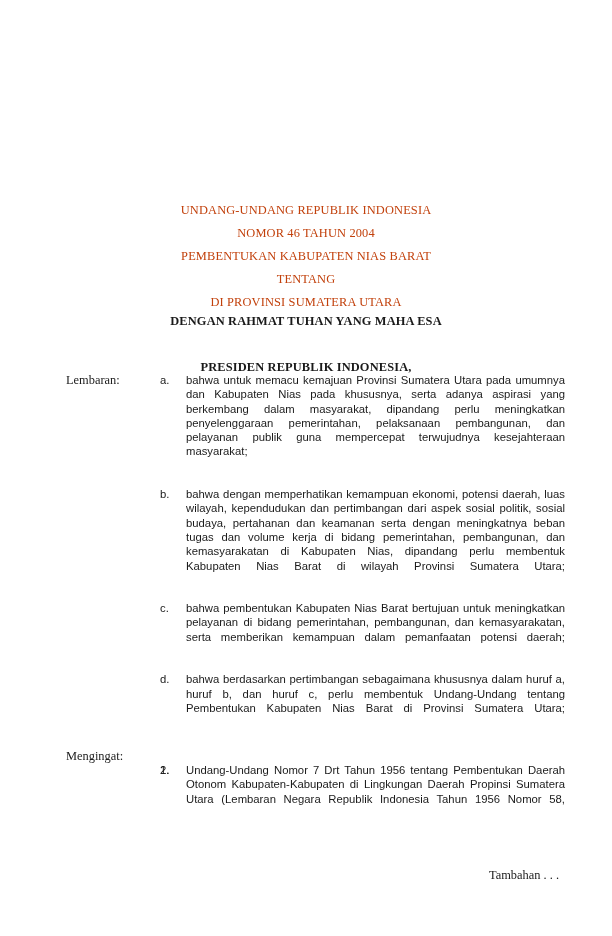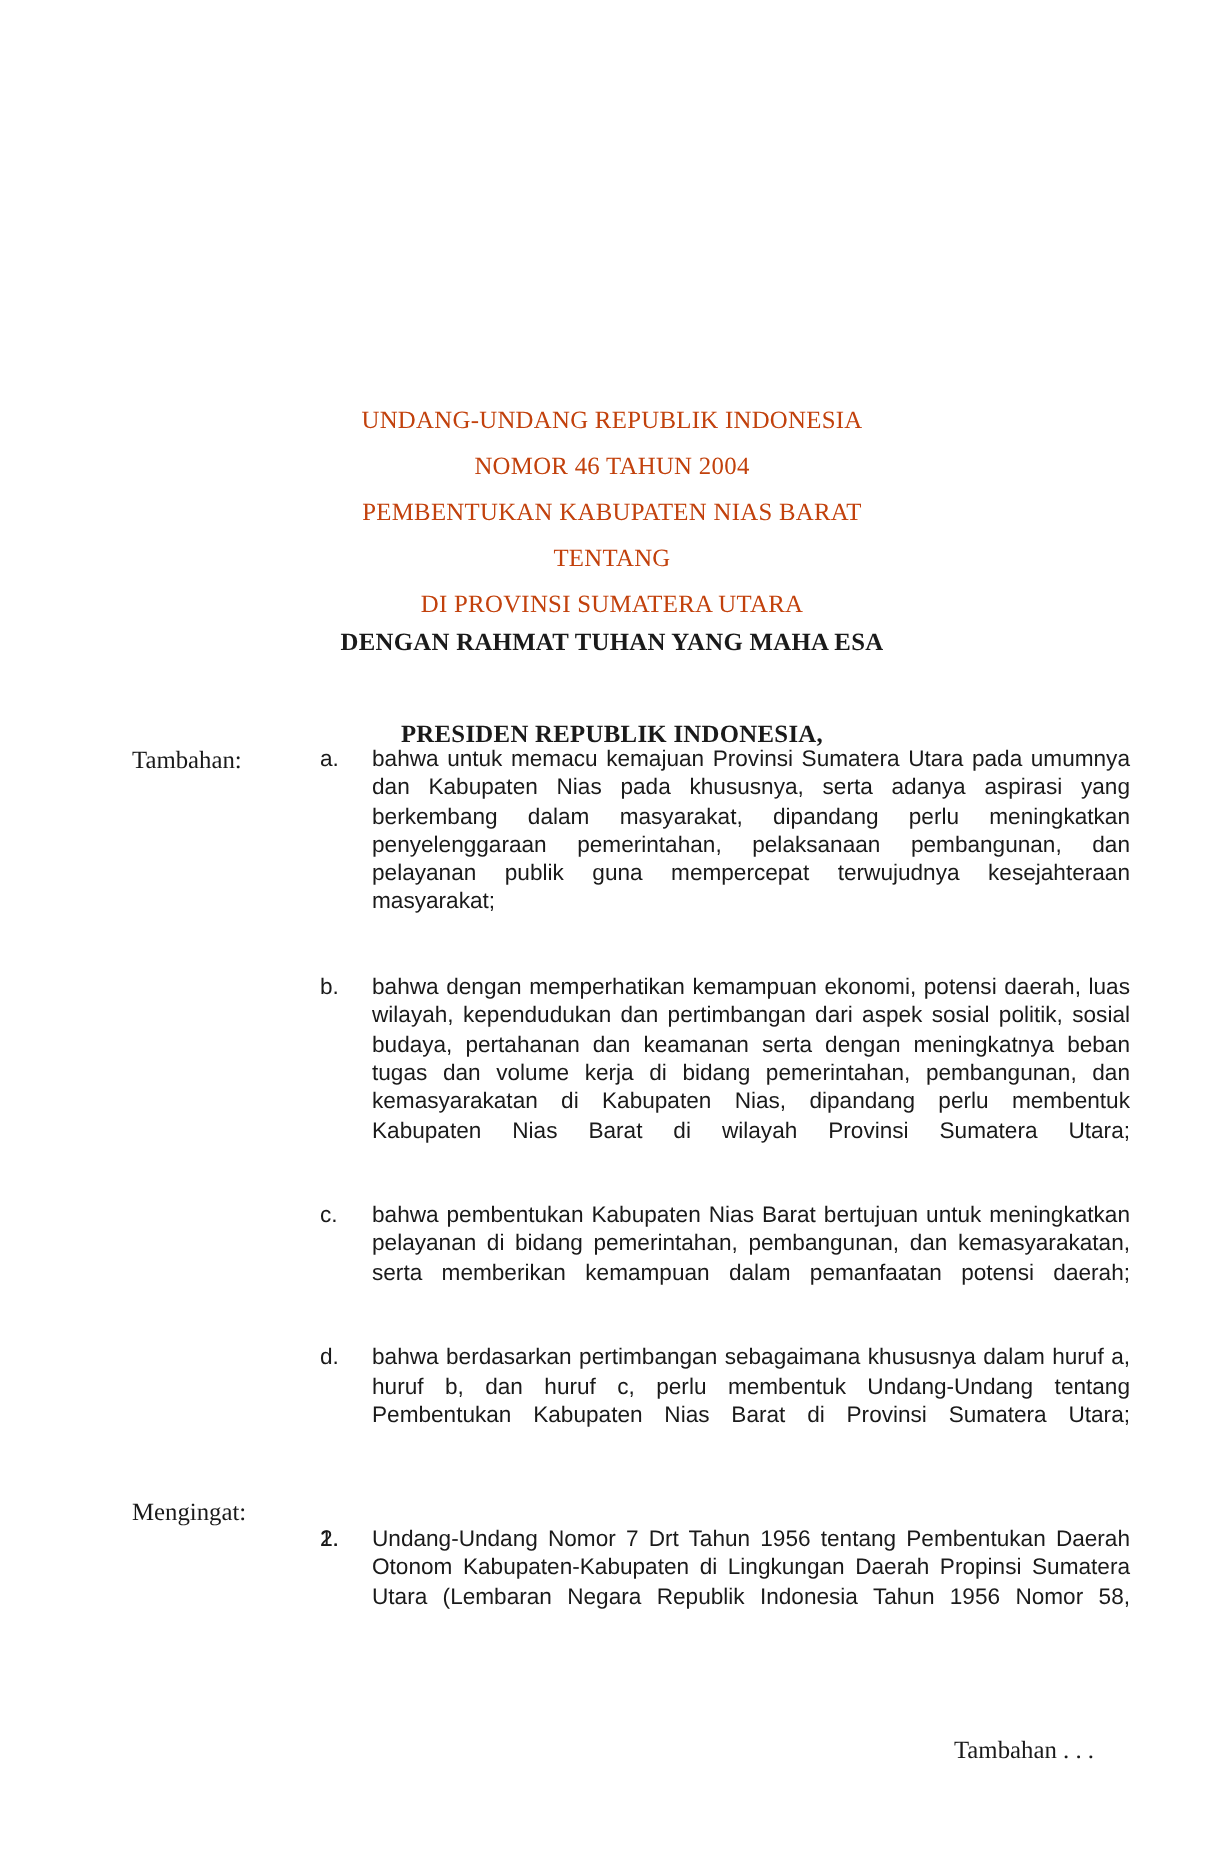--- a/index.html
+++ b/index.html
@@ -131,20 +131,21 @@
   .continuation {
     position: absolute;
     top: 868px;
     left: 0;
     width: 547px;
     text-align: right;
     font-family: "Liberation Serif", "DejaVu Serif", serif;
     font-size: 12.4px;
     line-height: 14.3px;
     color: #1a1a1a;
+    padding-left: 12px;
   }
 </style>
 </head>
 <body>
 
 <div class="page">
 
   <div class="title-block">
     <div class="title-line">UNDANG-UNDANG REPUBLIK INDONESIA</div>
     <div class="title-line">NOMOR 46 TAHUN 2004</div>
@@ -152,21 +153,21 @@
     <div class="title-line">TENTANG</div>
     <div class="title-line">DI PROVINSI SUMATERA UTARA</div>
   </div>
 
   <div class="subtitle-block">
     <div class="subtitle-line">DENGAN RAHMAT TUHAN YANG MAHA ESA</div>
     <div class="subtitle-line gap">PRESIDEN REPUBLIK INDONESIA,</div>
   </div>
 
   <div class="clause-section" id="section-menimbang">
-    <div class="section-label">Tambahan:</div>
+    <div class="section-label">Lembaran:</div>
     <ol class="clause-list">
       <li class="clause-item">
         <span class="clause-marker">a.</span>
         <div class="clause-text">bahwa untuk memacu kemajuan Provinsi Sumatera Utara pada umumnya dan Kabupaten Nias pada khususnya, serta adanya aspirasi yang berkembang dalam masyarakat, dipandang perlu meningkatkan penyelenggaraan pemerintahan, pelaksanaan pembangunan, dan pelayanan publik guna mempercepat terwujudnya kesejahteraan masyarakat;</div>
       </li>
       <li class="clause-item">
         <span class="clause-marker">b.</span>
         <div class="clause-text">bahwa dengan memperhatikan kemampuan ekonomi, potensi daerah, luas wilayah, kependudukan dan pertimbangan dari aspek sosial politik, sosial budaya, pertahanan dan keamanan serta dengan meningkatnya beban tugas dan volume kerja di bidang pemerintahan, pembangunan, dan kemasyarakatan di Kabupaten Nias, dipandang perlu membentuk Kabupaten Nias Barat di wilayah Provinsi Sumatera Utara;</div>
       </li>
       <li class="clause-item">

